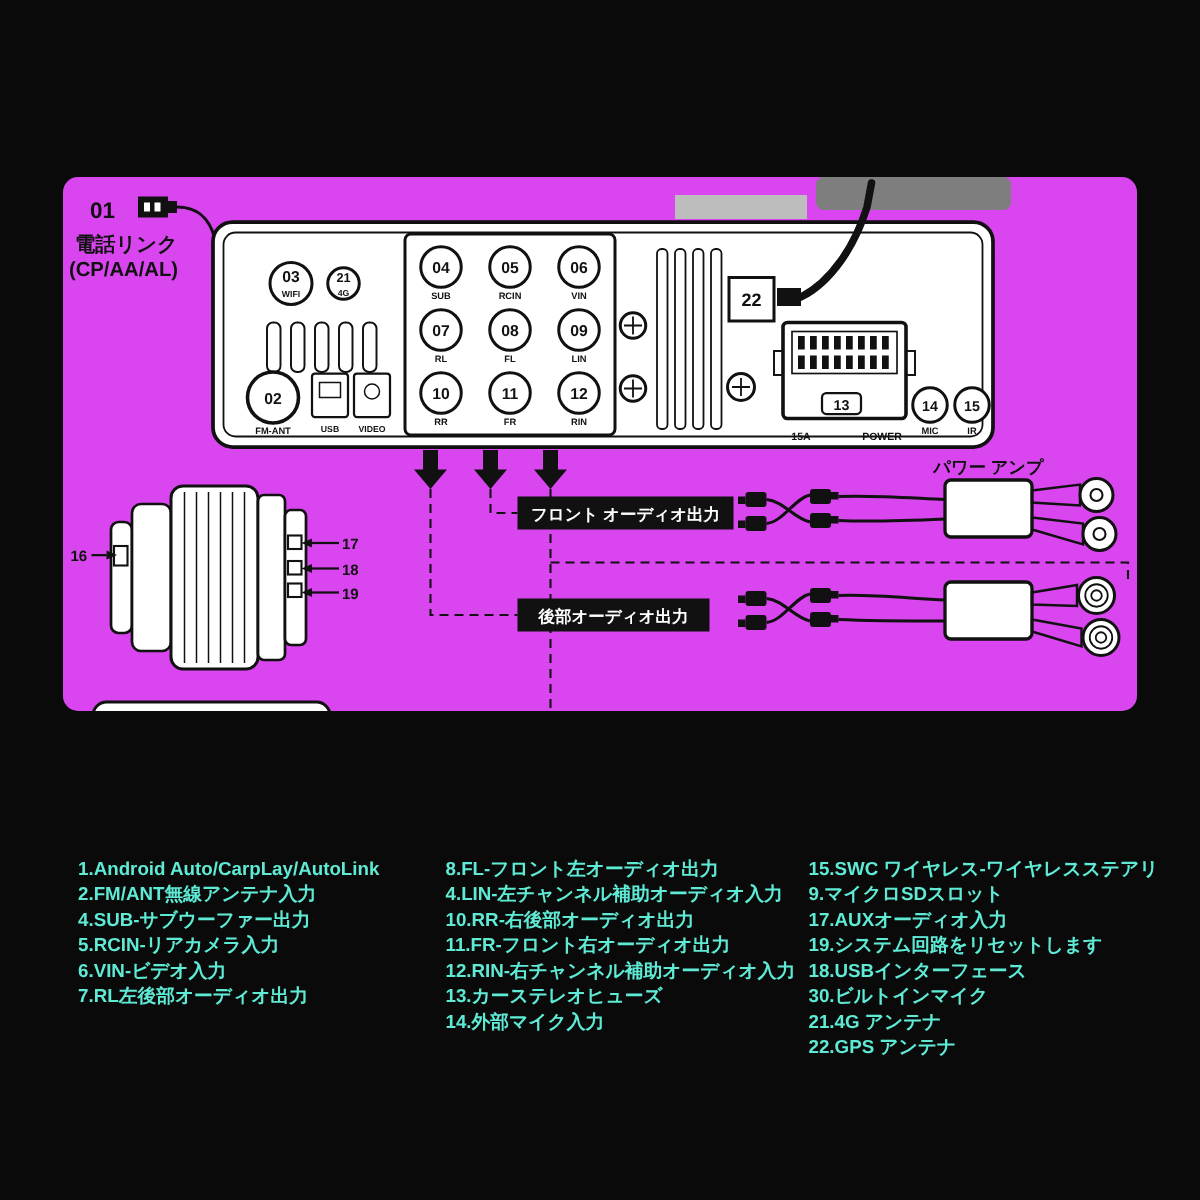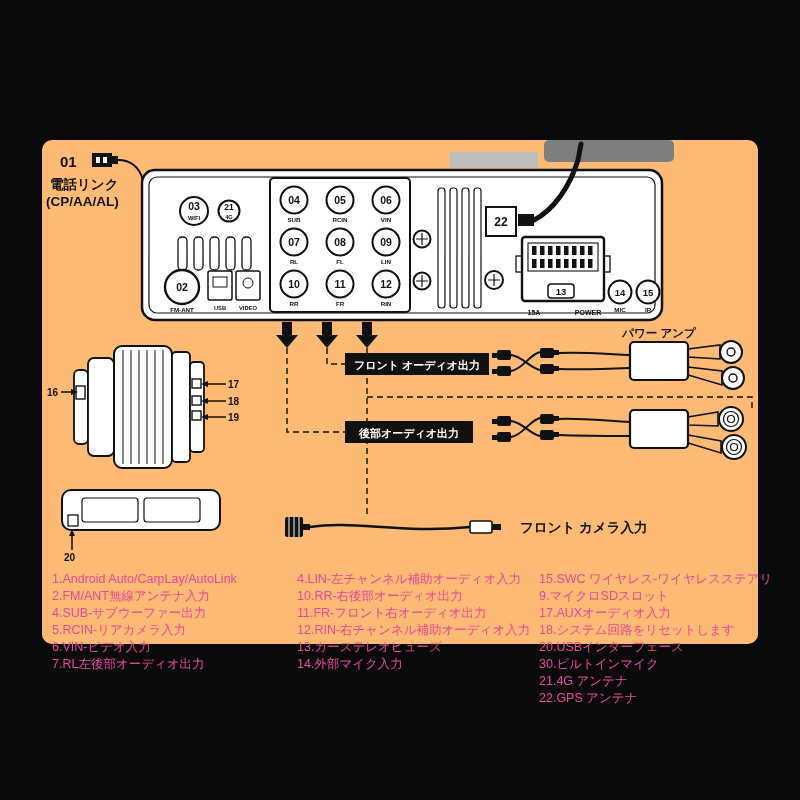--- a/index.html
+++ b/index.html
@@ -1,23 +1,23 @@
 <!DOCTYPE html>
 <html><head>
 <meta charset="utf-8">
 <title>Car Stereo Rear Panel Wiring Diagram</title>
 <style>
   *{margin:0;padding:0;box-sizing:border-box}
   html,body{width:800px;height:800px;background:#0a0a0a;overflow:hidden}
   body{font-family:"Liberation Sans","DejaVu Sans",sans-serif;position:relative}
-  .panel{position:absolute;left:42px;top:140px;width:716px;height:504px;background:#fdba74;border-radius:10px;overflow:hidden}
+  .panel{position:absolute;left:42px;top:118px;width:716px;height:356px;background:#d946ef;border-radius:10px;overflow:hidden}
   svg{display:block}
   svg text{fill:#111;font-weight:bold}
   svg text.wt{fill:#ffffff}
-  .legend{position:absolute;top:571px;color:#ec4899;font-weight:normal;font-size:12.5px;list-style:none}
+  .legend{position:absolute;top:571px;color:#5eead4;font-weight:bold;font-size:12.5px;list-style:none}
   .legend li{line-height:17px;white-space:nowrap}
   .col1{left:52px}
   .col2{left:297px}
   .col3{left:539px}
 </style>
 </head>
 <body>
 
 <div class="panel">
 <svg width="716" height="436" viewBox="0 0 716 436">
@@ -314,29 +314,30 @@
 
 <ul class="legend col1">
   <li>1.Android Auto/CarpLay/AutoLink</li>
   <li>2.FM/ANT無線アンテナ入力</li>
   <li>4.SUB-サブウーファー出力</li>
   <li>5.RCIN-リアカメラ入力</li>
   <li>6.VIN-ビデオ入力</li>
   <li>7.RL左後部オーディオ出力</li>
 </ul>
 <ul class="legend col2">
+  <li>8.FL-フロント左オーディオ出力</li>
   <li>4.LIN-左チャンネル補助オーディオ入力</li>
   <li>10.RR-右後部オーディオ出力</li>
   <li>11.FR-フロント右オーディオ出力</li>
   <li>12.RIN-右チャンネル補助オーディオ入力</li>
   <li>13.カーステレオヒューズ</li>
   <li>14.外部マイク入力</li>
 </ul>
 <ul class="legend col3">
   <li>15.SWC ワイヤレス-ワイヤレスステアリ</li>
   <li>9.マイクロSDスロット</li>
   <li>17.AUXオーディオ入力</li>
-  <li>18.システム回路をリセットします</li>
-  <li>20.USBインターフェース</li>
+  <li>19.システム回路をリセットします</li>
+  <li>18.USBインターフェース</li>
   <li>30.ビルトインマイク</li>
   <li>21.4G アンテナ</li>
   <li>22.GPS アンテナ</li>
 </ul>
 
 </body></html>

